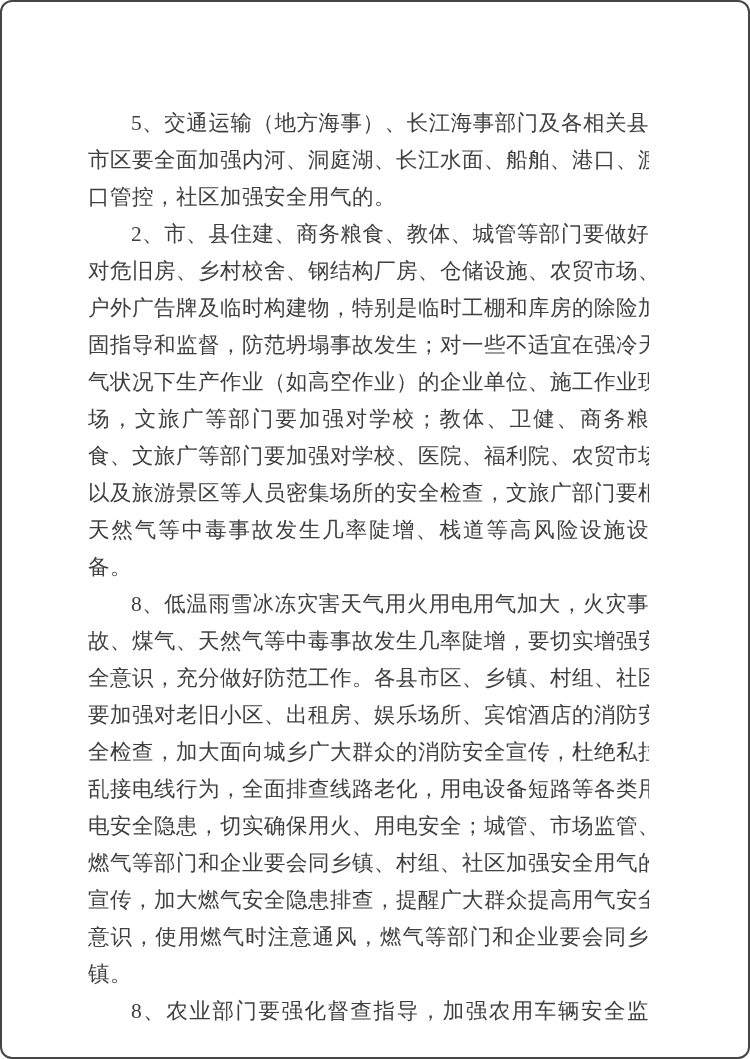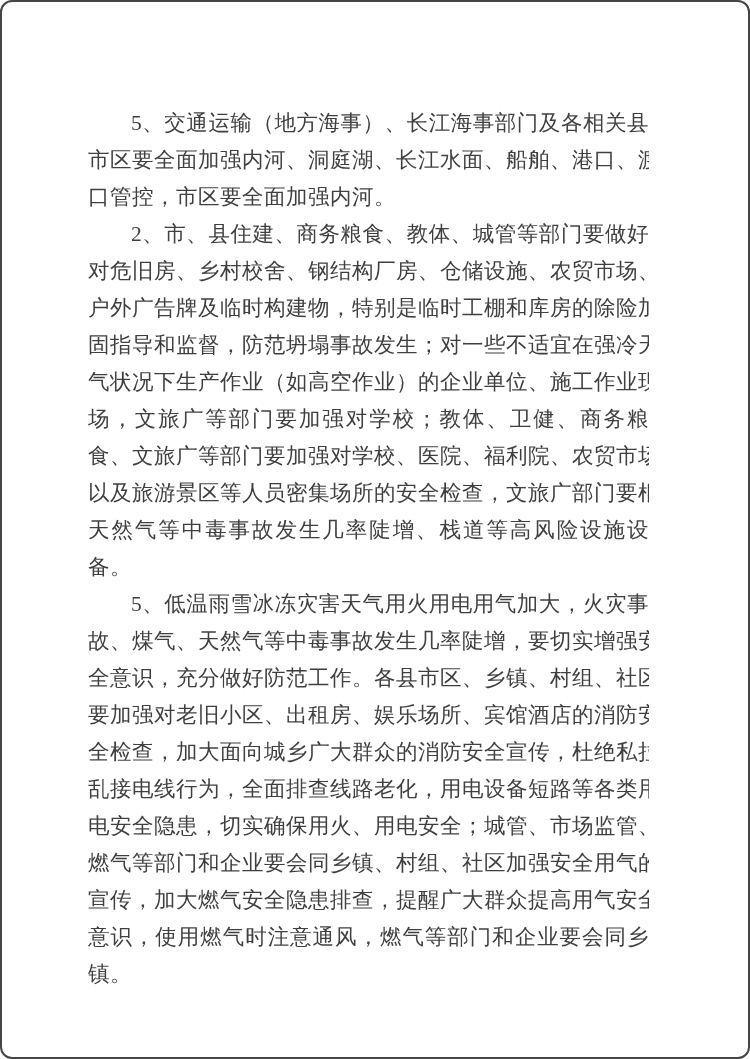--- a/index.html
+++ b/index.html
@@ -42,34 +42,35 @@
     white-space: normal;
   }
 </style>
 </head>
 <body>
 
 <div class="page">
   <div class="content">
     <div class="line indent">5、交通运输（地方海事）、长江海事部门及各相关县</div>
     <div class="line">市区要全面加强内河、洞庭湖、长江水面、船舶、港口、渡</div>
-    <div class="line end">口管控，市区要全面加强内河。</div>
+    <div class="line end">口管控，社区加强安全用气的。</div>
     <div class="line indent">2、市、县住建、商务粮食、教体、城管等部门要做好</div>
     <div class="line">对危旧房、乡村校舍、钢结构厂房、仓储设施、农贸市场、</div>
     <div class="line">户外广告牌及临时构建物，特别是临时工棚和库房的除险加</div>
     <div class="line">固指导和监督，防范坍塌事故发生；对一些不适宜在强冷天</div>
     <div class="line">气状况下生产作业（如高空作业）的企业单位、施工作业现</div>
     <div class="line">场，文旅广等部门要加强对学校；教体、卫健、商务粮</div>
     <div class="line">食、文旅广等部门要加强对学校、医院、福利院、农贸市场</div>
     <div class="line">以及旅游景区等人员密集场所的安全检查，文旅广部门要根</div>
     <div class="line end">天然气等中毒事故发生几率陡增、栈道等高风险设施设备。</div>
-    <div class="line indent">5、低温雨雪冰冻灾害天气用火用电用气加大，火灾事</div>
+    <div class="line indent">8、低温雨雪冰冻灾害天气用火用电用气加大，火灾事</div>
     <div class="line">故、煤气、天然气等中毒事故发生几率陡增，要切实增强安</div>
     <div class="line">全意识，充分做好防范工作。各县市区、乡镇、村组、社区</div>
     <div class="line">要加强对老旧小区、出租房、娱乐场所、宾馆酒店的消防安</div>
     <div class="line">全检查，加大面向城乡广大群众的消防安全宣传，杜绝私拉</div>
     <div class="line">乱接电线行为，全面排查线路老化，用电设备短路等各类用</div>
     <div class="line">电安全隐患，切实确保用火、用电安全；城管、市场监管、</div>
     <div class="line">燃气等部门和企业要会同乡镇、村组、社区加强安全用气的</div>
     <div class="line">宣传，加大燃气安全隐患排查，提醒广大群众提高用气安全</div>
     <div class="line end">意识，使用燃气时注意通风，燃气等部门和企业要会同乡镇。</div>
+    <div class="line indent">8、农业部门要强化督查指导，加强农用车辆安全监</div>
   </div>
 </div>
 
 </body></html>

